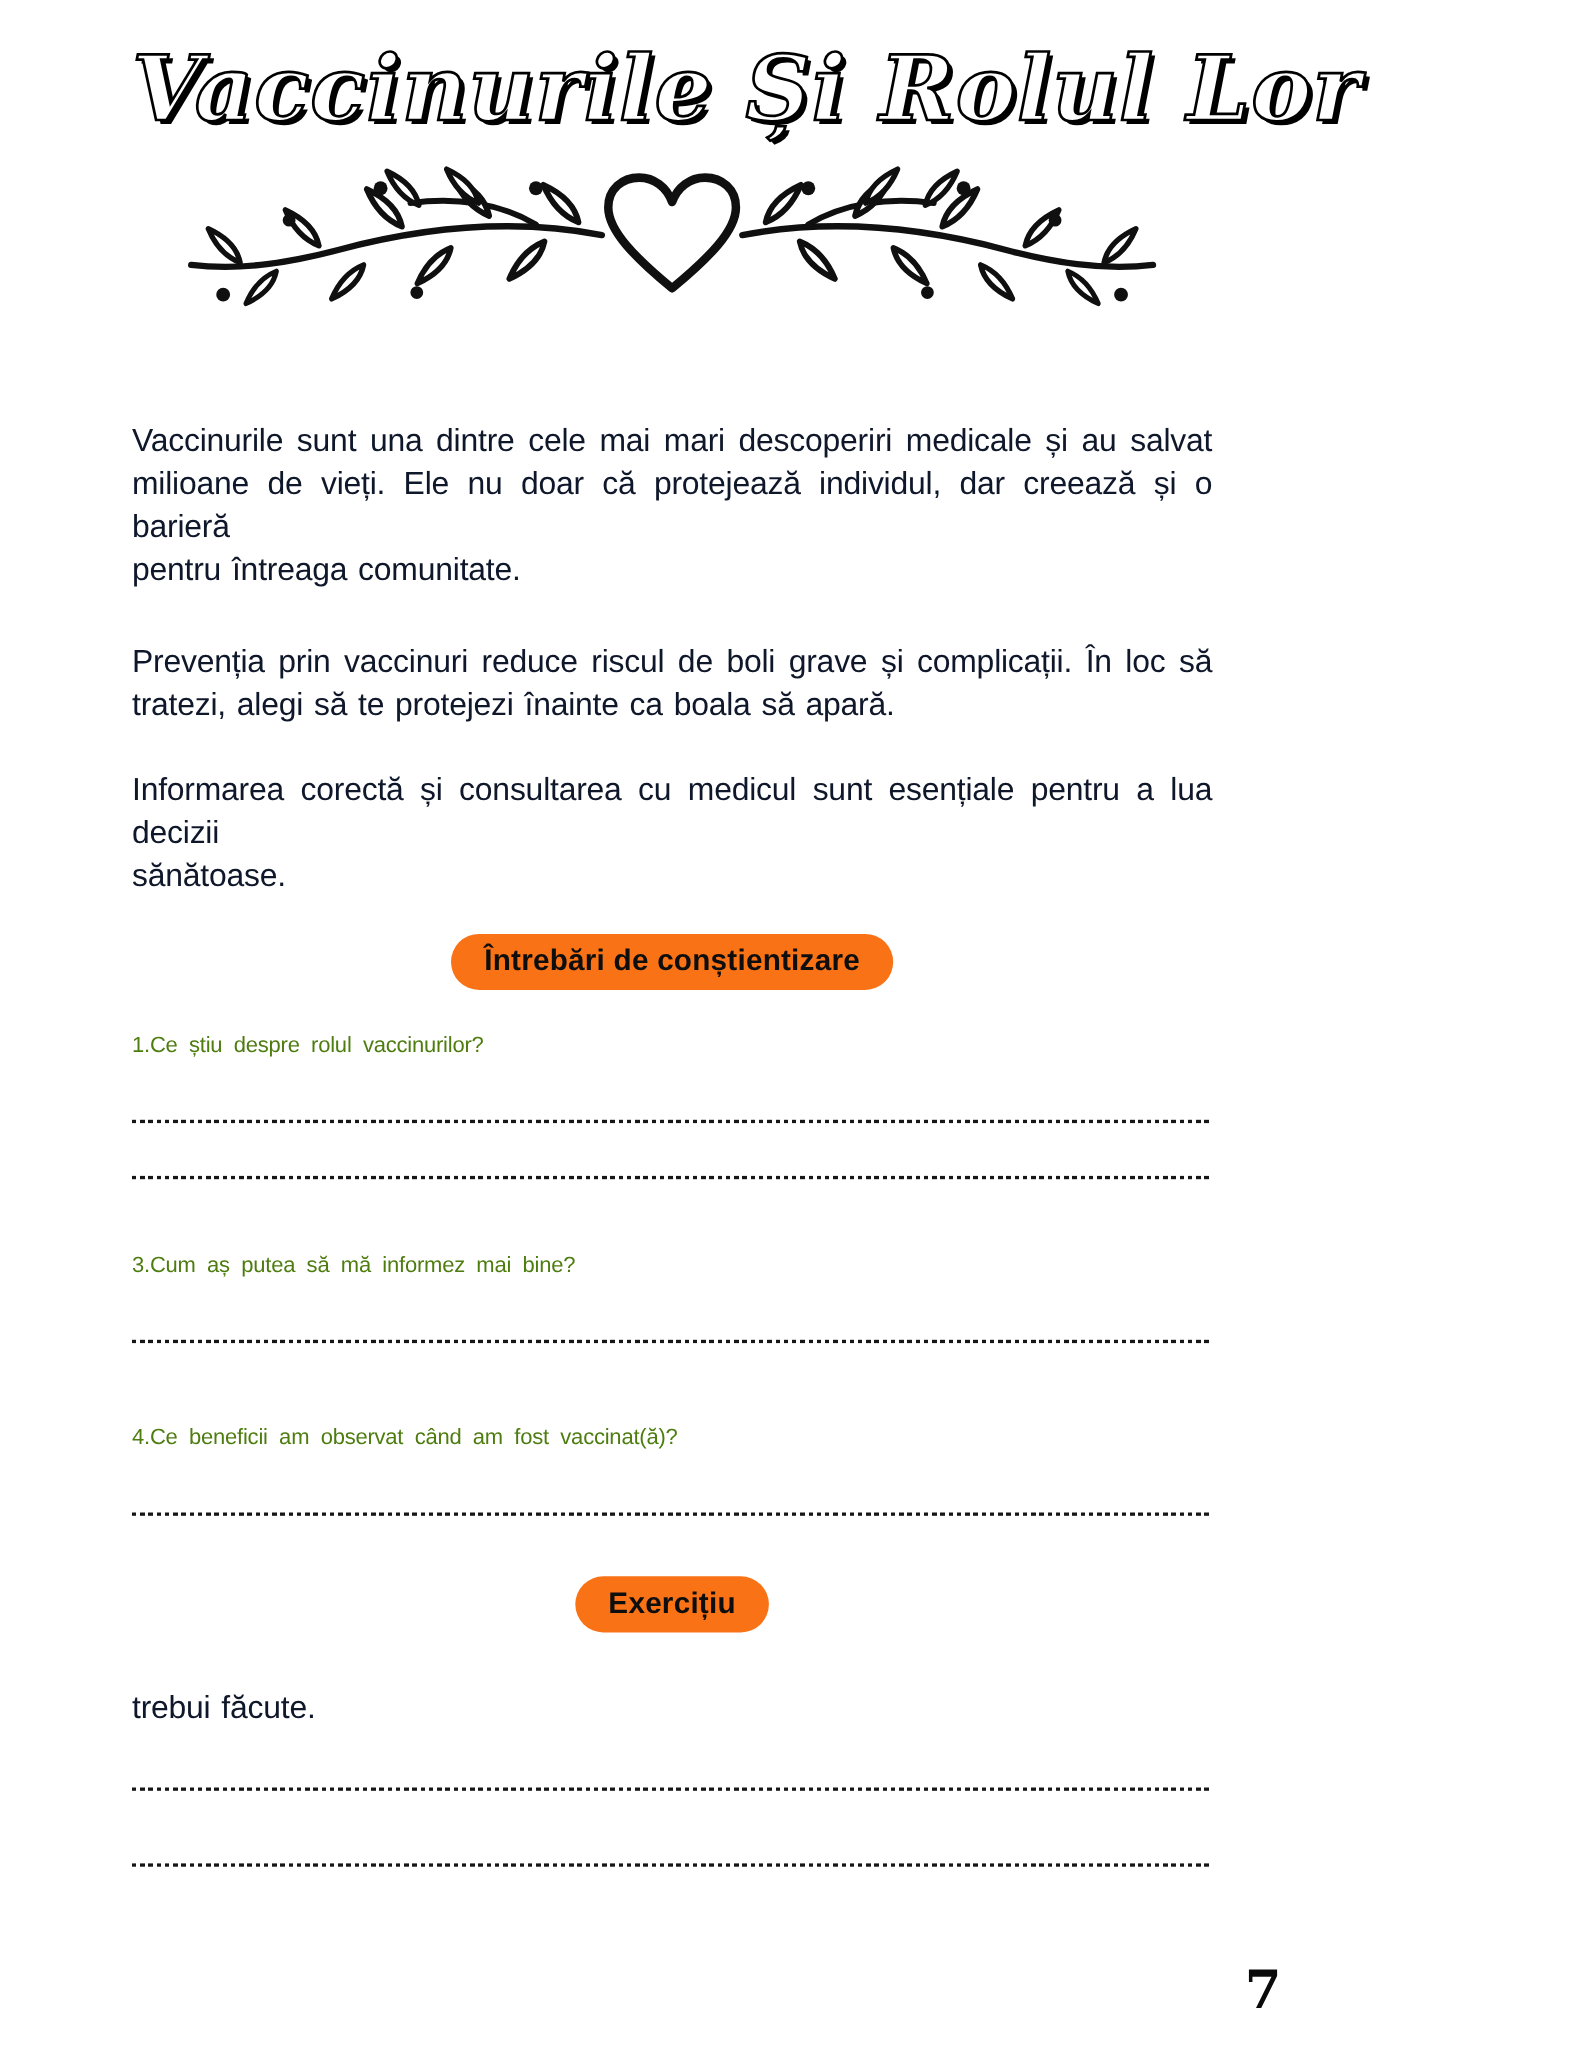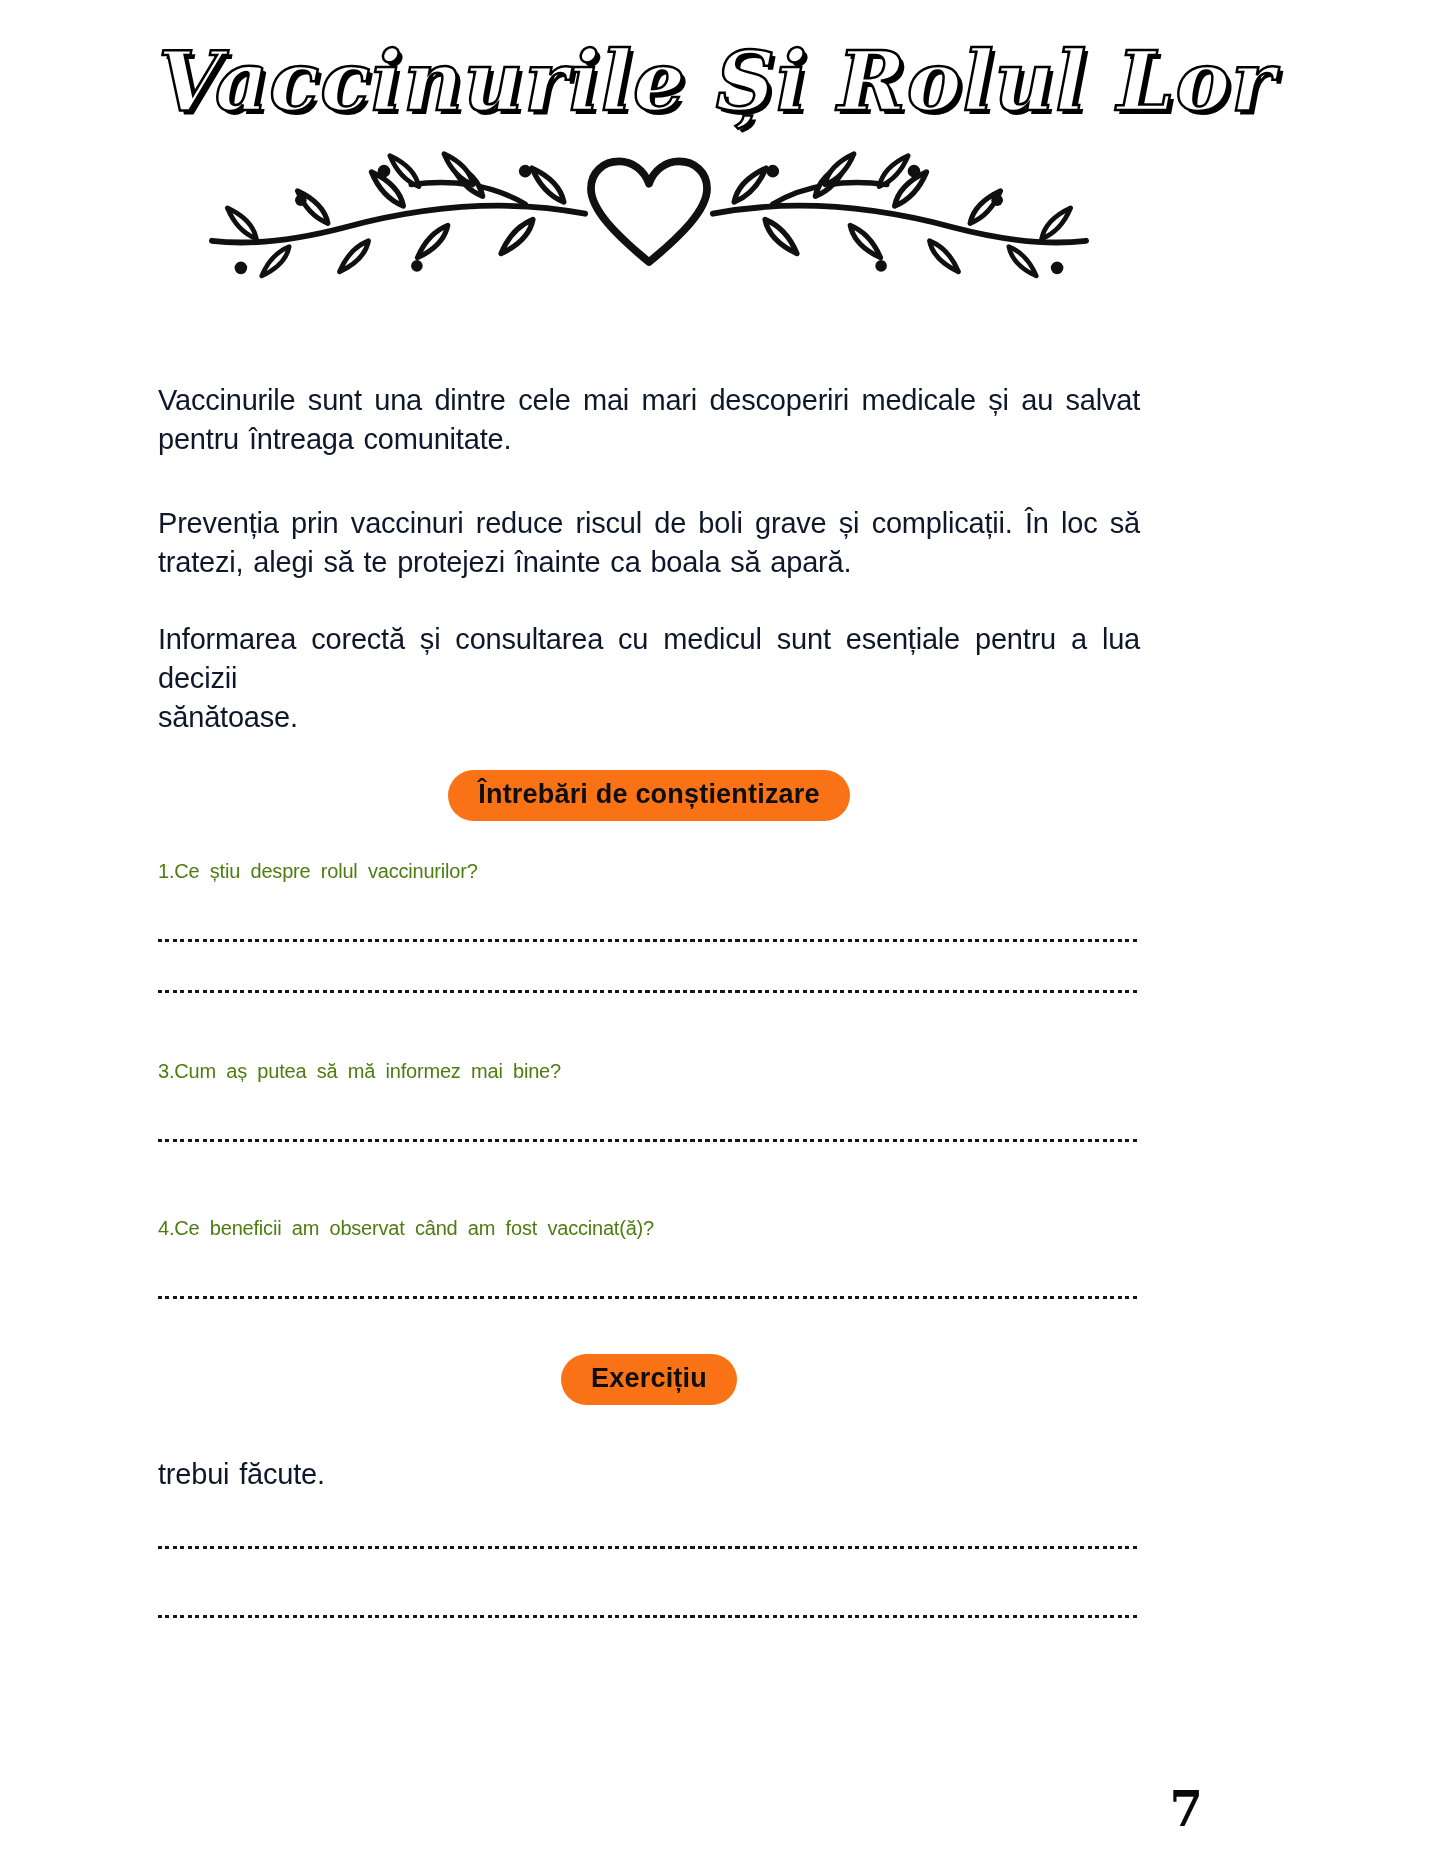--- a/index.html
+++ b/index.html
@@ -5,21 +5,20 @@
   html,body{margin:0;padding:0;background:#ffffff;}
   .page{
     position:relative;
     width:1257px;height:1871px;
     background:#ffffff;
     box-sizing:border-box;
     padding:36px 155px 0 120px;
     font-family:"Liberation Sans", sans-serif;
     color:#111111;
     overflow:hidden;
-    margin-left:38px;
   }
   .title{
     margin:0;
     text-align:center;
     font-family:"DejaVu Serif", serif;
     font-style:italic;
     font-weight:bold;
     font-size:82px;
     line-height:1.1;
     color:#ffffff;
@@ -120,20 +119,21 @@
         </g>
       </defs>
       <use href="#halfBranch"></use>
       <use href="#halfBranch" transform="matrix(-1,0,0,1,960,0)"></use>
       <path d="M480 120 C 446 92 420 66 420 44 C 420 27 433 16 449 16 C 463 16 475 25 480 39 C 485 25 497 16 511 16 C 527 16 540 27 540 44 C 540 66 514 92 480 120 Z" fill="#ffffff" stroke="#101010" stroke-width="8" stroke-linejoin="round"></path>
     </svg>
   </div>
 
   <p class="body-text mt-p1">
     <span class="jline">Vaccinurile sunt una dintre cele mai mari descoperiri medicale și au salvat</span>
+    <span class="jline">milioane de vieți. Ele nu doar că protejează individul, dar creează și o barieră</span>
     <span class="jlast">pentru întreaga comunitate.</span>
   </p>
 
   <p class="body-text mt-p2">
     <span class="jline">Prevenția prin vaccinuri reduce riscul de boli grave și complicații. În loc să</span>
     <span class="jlast">tratezi, alegi să te protejezi înainte ca boala să apară.</span>
   </p>
 
   <p class="body-text mt-p3">
     <span class="jline">Informarea corectă și consultarea cu medicul sunt esențiale pentru a lua decizii</span>

